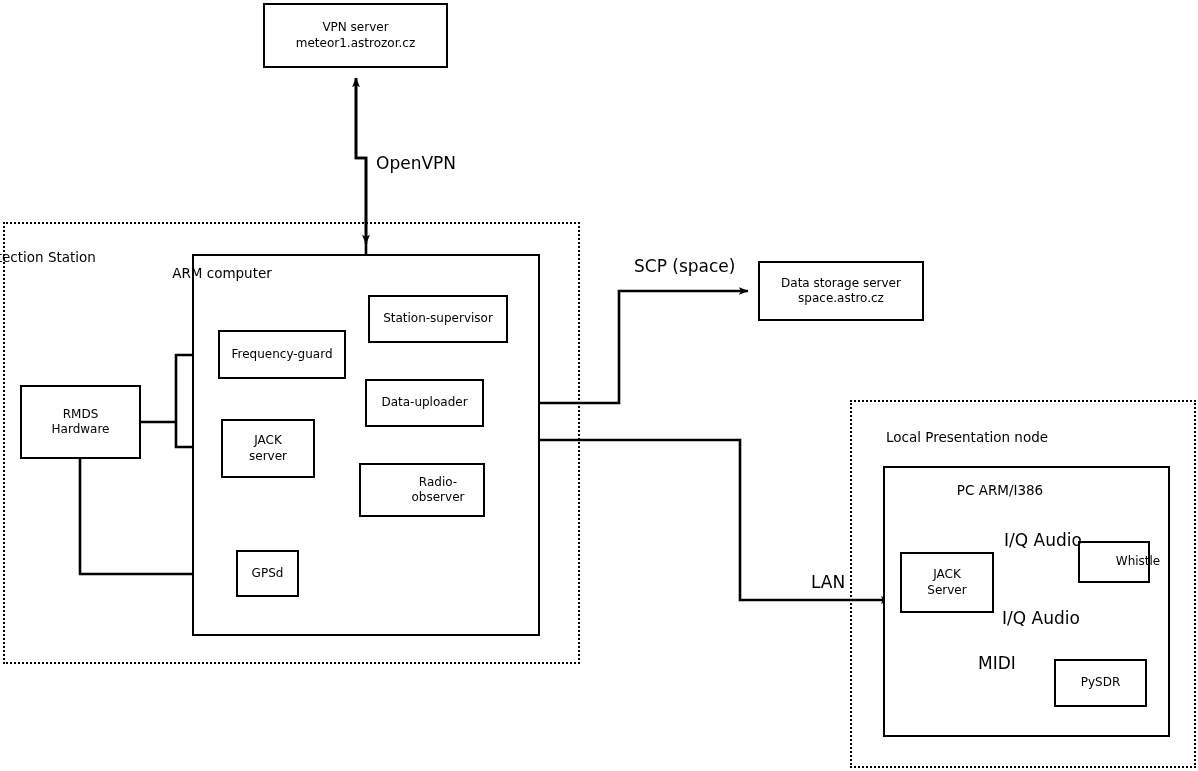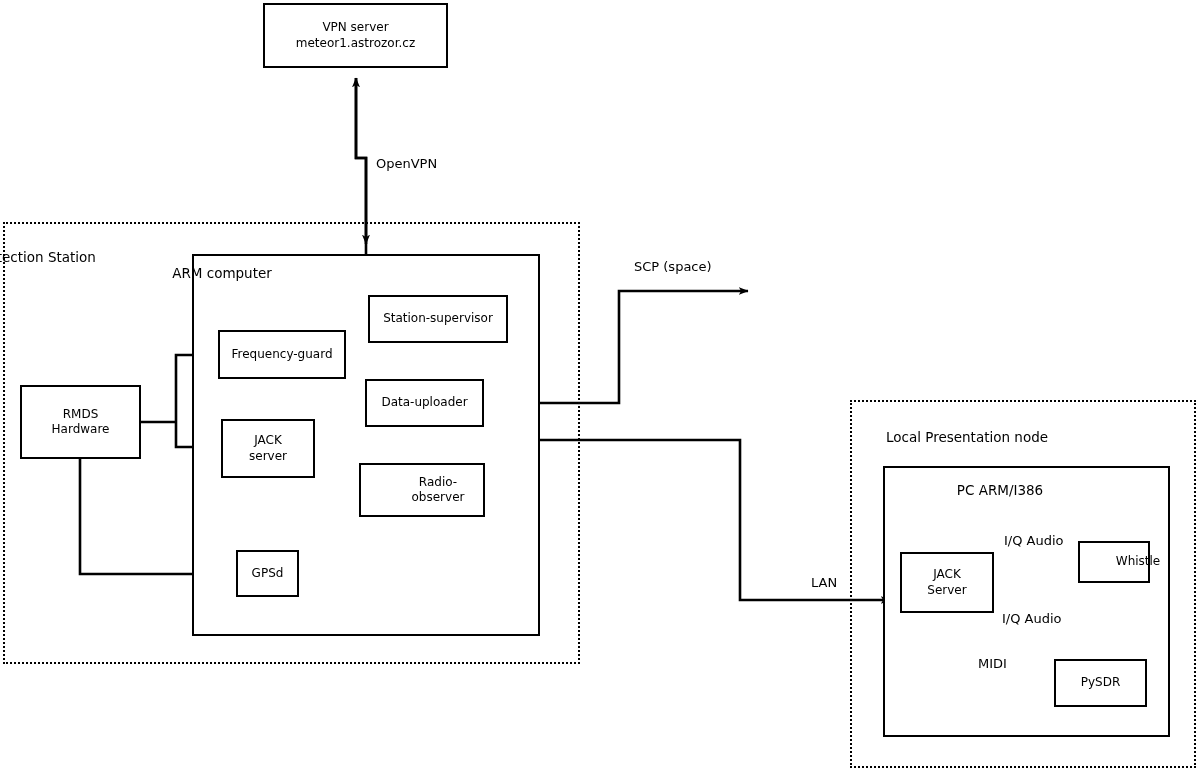--- a/index.html
+++ b/index.html
@@ -55,21 +55,21 @@
   }
   .grp-label, .sub-label {
     position: absolute;
     font-size: 13.5px;
     color: #000000;
     white-space: nowrap;
     z-index: 4;
   }
   .edge-label {
     position: absolute;
-    font-size: 13px;
+    font-size: 17px;
     color: #000000;
     white-space: nowrap;
     background: transparent;
     z-index: 5;
   }
 </style>
 </head>
 <body>
 
 <div id="canvas">
@@ -129,20 +129,22 @@
   <div class="grp-label" id="grplab-1" style="left: 967px; top: 437px; transform: translate(-50%, -50%);">Local Presentation node</div>
 
   <div class="subsystem" id="sub-0" style="left: 192px; top: 254px; width: 348px; height: 382px;"></div>
   <div class="sub-label" id="sublab-0" style="left: 222px; top: 273px; transform: translate(-50%, -50%);">ARM computer</div>
 
   <div class="subsystem" id="sub-1" style="left: 883px; top: 466px; width: 287px; height: 271px;"></div>
   <div class="sub-label" id="sublab-1" style="left: 1000px; top: 490px; transform: translate(-50%, -50%);">PC ARM/I386</div>
 
   <div class="node" id="node-0" style="left: 263px; top: 3px; width: 185px; height: 65px;">VPN server
 meteor1.astrozor.cz</div>
+  <div class="node" id="node-1" style="left: 758px; top: 261px; width: 166px; height: 60px;">Data storage server
+space.astro.cz</div>
   <div class="node" id="node-2" style="left: 20px; top: 385px; width: 121px; height: 74px;">RMDS
 Hardware</div>
   <div class="node" id="node-3" style="left: 368px; top: 295px; width: 140px; height: 48px;">Station-supervisor</div>
   <div class="node" id="node-4" style="left: 218px; top: 330px; width: 128px; height: 49px;">Frequency-guard</div>
   <div class="node" id="node-5" style="left: 365px; top: 379px; width: 119px; height: 48px;">Data-uploader</div>
   <div class="node" id="node-6" style="left: 221px; top: 419px; width: 94px; height: 59px;">JACK
 server</div>
   <div class="node" id="node-7" style="left: 359px; top: 463px; width: 126px; height: 54px; padding-left: 32px;">Radio-observer</div>
   <div class="node" id="node-8" style="left: 236px; top: 550px; width: 63px; height: 47px;">GPSd</div>
   <div class="node" id="node-10" style="left: 900px; top: 552px; width: 94px; height: 61px;">JACK

